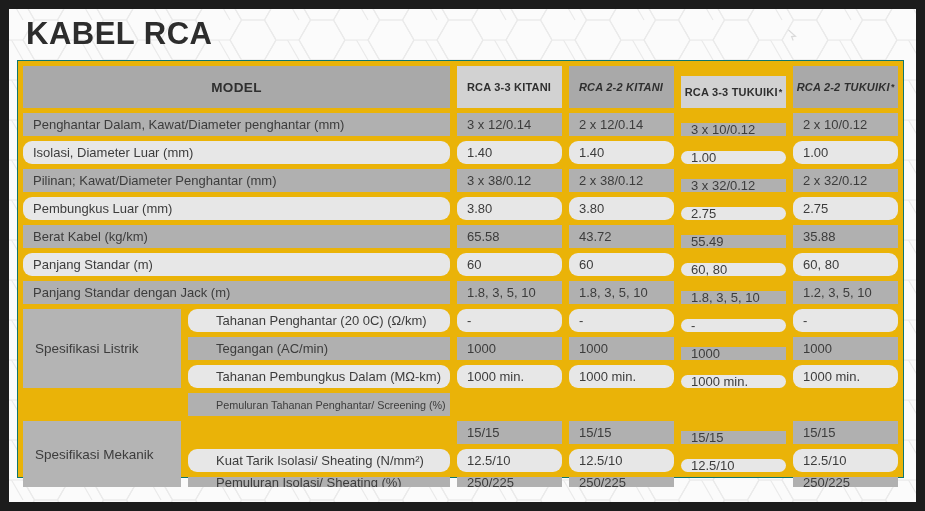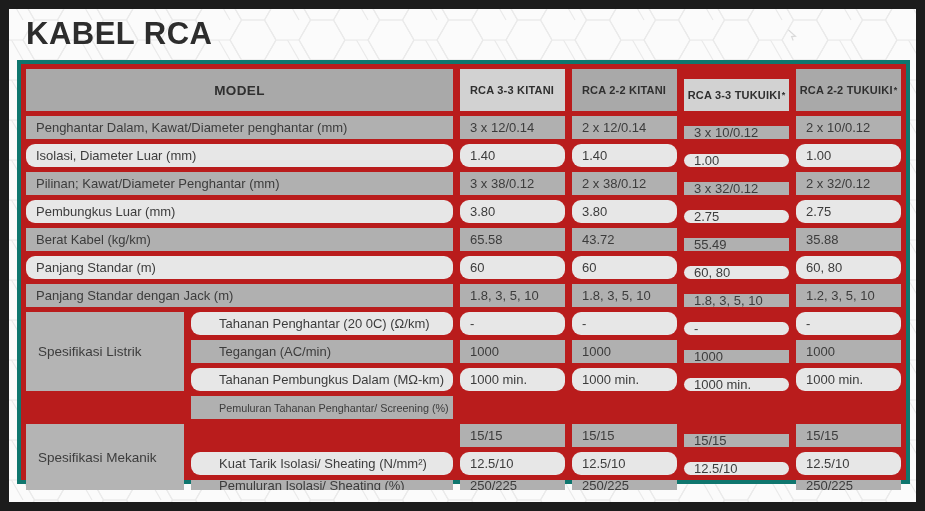--- a/index.html
+++ b/index.html
@@ -11,39 +11,39 @@
   .hexbg{position:absolute;left:0;top:0;z-index:0;}
   .frame{position:absolute;inset:0;border:9px solid #1c1c1c;z-index:6;pointer-events:none;}
   .title{
     position:absolute;left:26px;top:16px;z-index:2;
     font-size:31px;font-weight:700;color:#2d2d2d;letter-spacing:.5px;
   }
   .cursor-art{position:absolute;left:787px;top:29px;z-index:2;opacity:.7;}
   .panel{
     position:absolute;left:17px;top:60px;z-index:3;
     width:875px;height:406px;
-    background:#b91c1c;border:4px solid #0f766e;padding:5px;
+    background:#eab308;border:1px solid #0f766e;padding:5px;
   }
   .tbl{
     display:grid;
     grid-template-columns:158px 262px 105px 105px 105px 105px;
     grid-template-rows:42px repeat(13,23px);
     column-gap:7px;row-gap:5px;
     width:875px;height:406px;
   }
   .cell{
     display:flex;align-items:center;
     padding:0 10px;box-sizing:border-box;
     font-size:13px;color:#3c3c3c;white-space:nowrap;overflow:hidden;
   }
   .hd{justify-content:center;font-weight:700;color:#2f2f2f;}
   .hd-model{grid-column:1/3;background:#a9a9a9;font-size:13.5px;letter-spacing:.4px;}
   .hd-col{font-size:11px;letter-spacing:.2px;padding:0 18px;text-align:right;}
   .hd-light{background:#d2d2d2;}
-  .hd-dark{background:#a9a9a9;}
+  .hd-dark{background:#a9a9a9;font-style:italic;}
   .hd-col sup{font-size:9px;line-height:0;margin-left:1px;}
   .lab{grid-column:1/3;text-align:center;}
   .gcell{grid-column:1;grid-row:span 3;background:#b4b4b4;font-size:13.5px;padding-left:12px;}
   .sub{grid-column:2;padding-left:28px;}
   .v1{grid-column:3;}.v2{grid-column:4;}.v3{grid-column:5;margin-top:10px;}.v4{grid-column:6;}
   .dark{background:#b0b0b0;}
   .light{background:#e7e7e7;border-radius:9px;}
   .sm{font-size:10.8px;}
 </style>
 </head>

